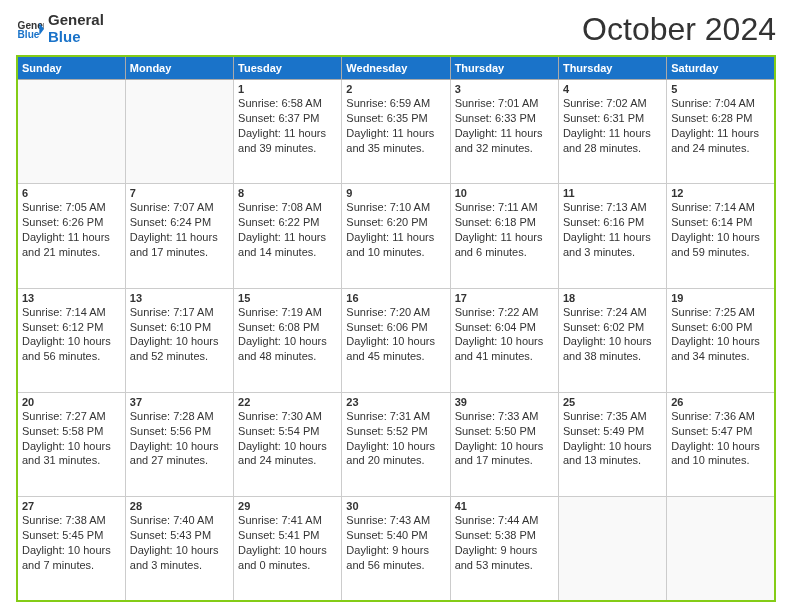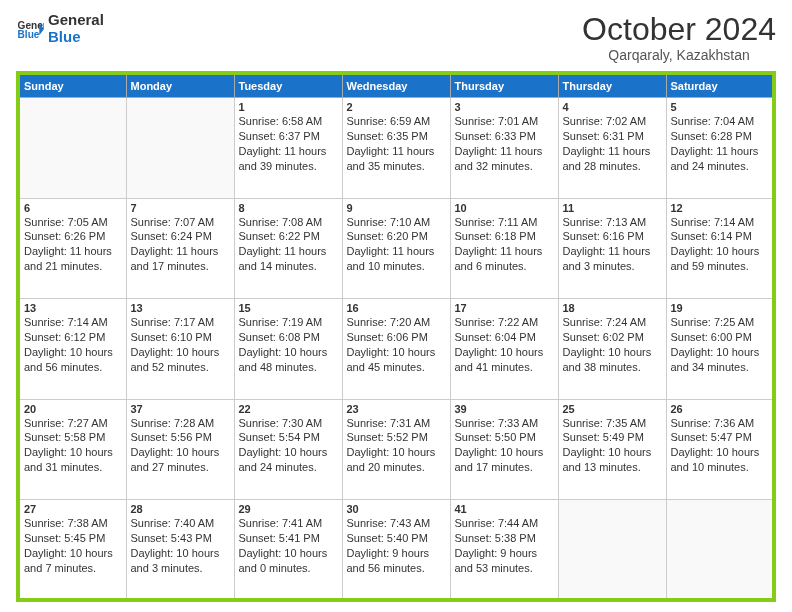--- a/index.html
+++ b/index.html
@@ -26,35 +26,35 @@
     .logo {
       display: flex;
       align-items: center;
       gap: 4px;
     }
     .logo-icon {
       width: 28px;
       height: 28px;
     }
     .title-block {
-      text-align: center;
+      text-align: left;
     }
     .month-title {
       font-size: 32px;
       font-weight: 300;
       color: #333;
       line-height: 1.1;
     }
     .subtitle {
       font-size: 14px;
       color: #555;
     }
     .calendar {
       flex: 1;
-      border: 4px solid #84cc16;
+      border: 2px solid #84cc16;
       border-collapse: collapse;
       width: 100%;
       table-layout: fixed;
     }
     .calendar th {
       background: #1a73c9;
       color: #fff;
       font-size: 11px;
       font-weight: bold;
       padding: 5px 4px;
@@ -96,21 +96,20 @@
         <text x="2" y="30" font-size="13" font-weight="bold" fill="#1a73c9" font-family="Arial">Blue</text>
         <polygon points="30,10 36,18 30,26" fill="#1a73c9"></polygon>
       </svg>
       <div>
         <div style="font-size:15px;font-weight:bold;color:#333;line-height:1.1">General</div>
         <div style="font-size:15px;font-weight:bold;color:#1a73c9;line-height:1.1">Blue</div>
       </div>
     </div>
     <div class="title-block">
       <div class="month-title">October 2024</div>
-      <div class="subtitle">Qarqaraly, Kazakhstan</div>
     </div>
   </div>
 
   <table class="calendar">
     <thead>
       <tr id="header-row">
           <th>Sunday</th>
           <th>Monday</th>
           <th>Tuesday</th>
           <th>Wednesday</th>

